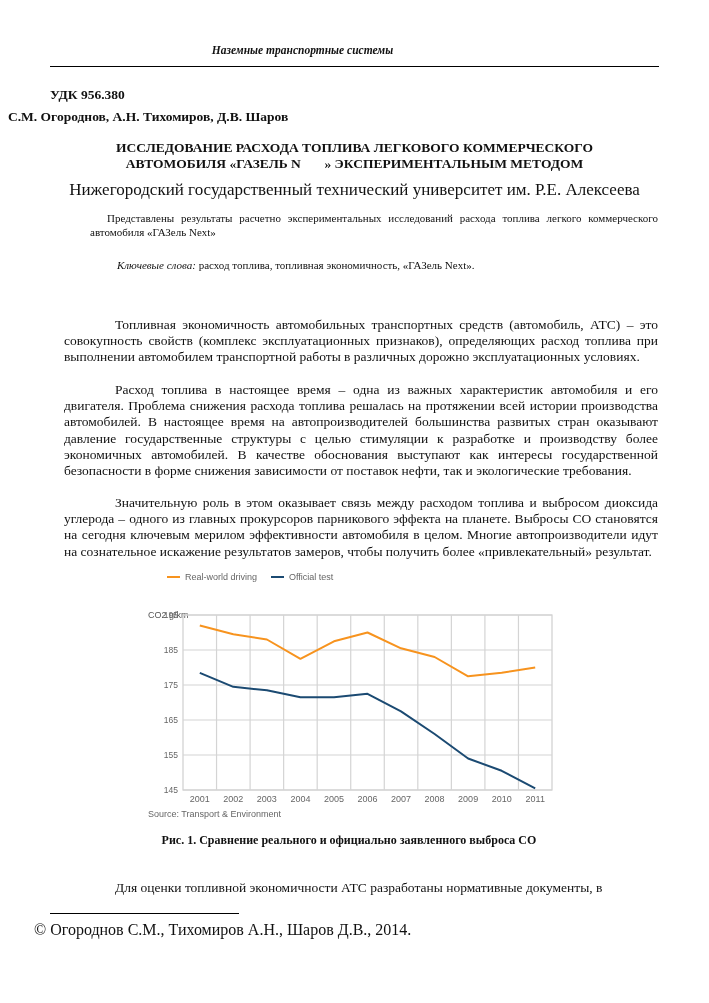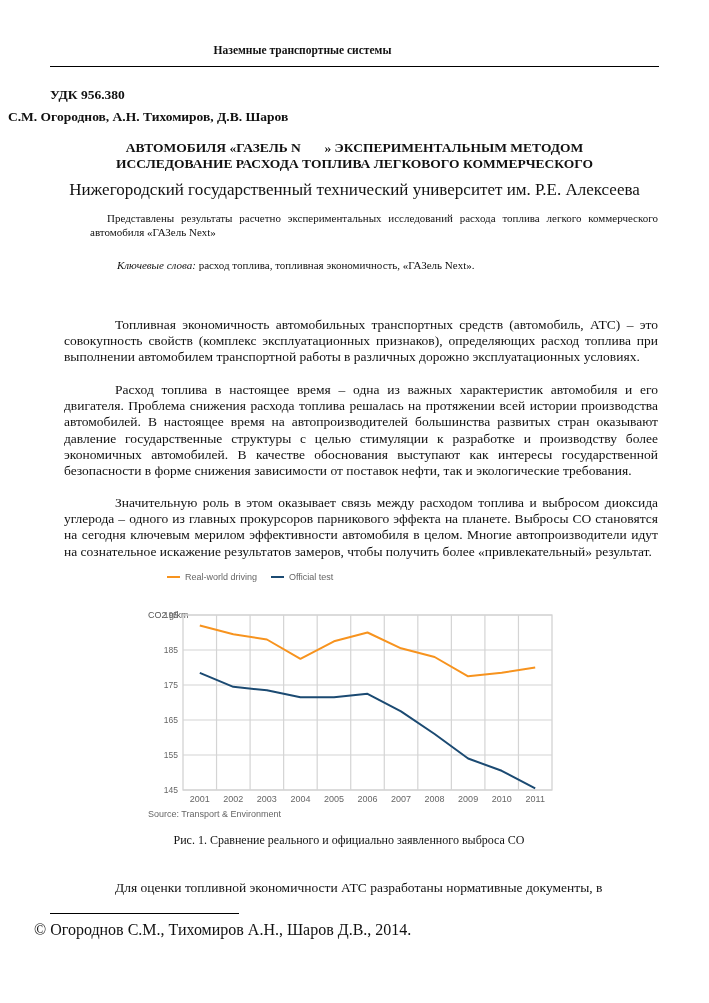--- a/index.html
+++ b/index.html
@@ -1,49 +1,49 @@
 <!DOCTYPE html>
 <html><head>
 <meta charset="utf-8">
 <style>
   html, body { margin:0; padding:0; background:#fff; }
   body { width:709px; height:1003px; position:relative; overflow:hidden;
          font-family:"Liberation Serif", serif; color:#111; }
   .abs { position:absolute; }
-  .running-head { left:0; width:605px; top:44px; text-align:center; font-weight:bold; font-size:11.5px; }
+  .running-head { left:0; width:605px; top:44px; text-align:center; font-style:italic; font-weight:bold; font-size:11.5px; }
   .head-rule { left:50px; width:422px; top:66px; height:1px; background:#000; width:421px; }
   .head-rule { width:421px; }
   .udk { left:50px; top:87px; font-weight:bold; font-size:13.5px; }
   .authors { left:0; width:709px; top:109px; text-align:left; font-weight:bold; font-size:13.5px;padding-left:8px; }
   .title { left:0; width:709px; top:140px; text-align:center; font-weight:bold; font-size:13.5px; line-height:16px; }
   .affil { left:0; width:709px; top:180px; text-align:center; font-size:17px; }
   .abstract { left:90px; width:568px; top:211px; font-size:11px; line-height:14px; text-align:justify; text-indent:17px; }
   .keywords { left:117px; top:259px; font-size:11px; }
   .keywords i { font-style:italic; }
   .body-text { left:64px; width:594px; font-size:13.5px; line-height:16.2px; text-align:justify;margin-top:27px; }
   .body-text p { margin:0; text-indent:51px; }
   .p1 { top:290px; }
   .p2 { top:355px; }
   .p3 { top:468px; }
   .chart { left:140px; top:560px; width:420px; height:265px; font-family:"Liberation Sans", sans-serif;text-align:right; }
-  .caption { left:0; width:698px; top:833px; text-align:center; font-weight:normal; font-size:12px; line-height:14px; }
+  .caption { left:0; width:698px; top:833px; text-align:center; font-weight:bold; font-size:12px; line-height:14px; }
   .p4 { top:880px; left:64px; width:594px; font-size:13.5px; text-align:justify; text-indent:51px; }
   .foot-rule { left:50px; top:913px; width:189px; height:1px; background:#000; }
   .footnote { left:34px; top:921px; font-size:16px; }
 </style>
 </head>
 <body>
 
 <div class="abs running-head">Наземные транспортные системы</div>
 <div class="abs head-rule" style="left:50px;width:609px;"></div>
 <div class="abs udk">УДК 956.380</div>
 <div class="abs authors">С.М. Огороднов, А.Н. Тихомиров, Д.В. Шаров</div>
 <div class="abs title">
+  <div>ИССЛЕДОВАНИЕ РАСХОДА ТОПЛИВА ЛЕГКОВОГО КОММЕРЧЕСКОГО</div>
   <div style="white-space:pre;">АВТОМОБИЛЯ «ГАЗЕЛЬ N       » ЭКСПЕРИМЕНТАЛЬНЫМ МЕТОДОМ</div>
-  <div>ИССЛЕДОВАНИЕ РАСХОДА ТОПЛИВА ЛЕГКОВОГО КОММЕРЧЕСКОГО</div>
 </div>
 <div class="abs affil">Нижегородский государственный технический университет им. Р.Е. Алексеева</div>
 <div class="abs abstract">Представлены результаты расчетно экспериментальных исследований расхода топлива легкого коммерческого автомобиля «ГАЗель Next»</div>
 <div class="abs keywords">
   <i>Ключевые слова:</i><span> расход топлива, топливная экономичность, «ГАЗель Next».</span>
 </div>
 
 <div class="abs body-text p1">
     <p>Топливная экономичность автомобильных транспортных средств (автомобиль, АТС) – это совокупность свойств (комплекс эксплуатационных признаков), определяющих расход топлива при выполнении автомобилем транспортной работы в различных дорожно эксплуатационных условиях.</p>
   </div>

